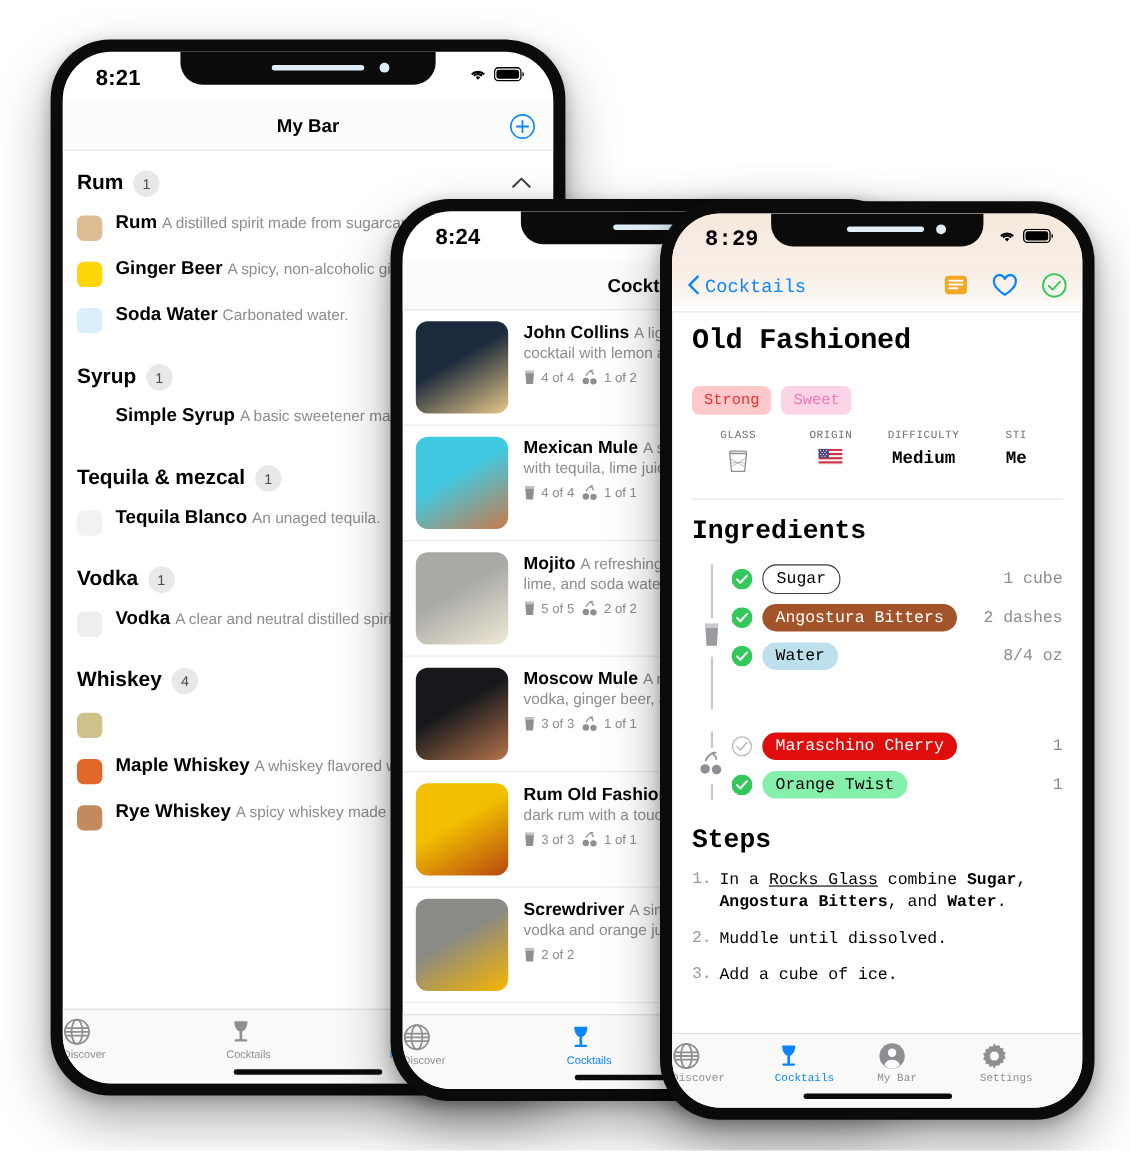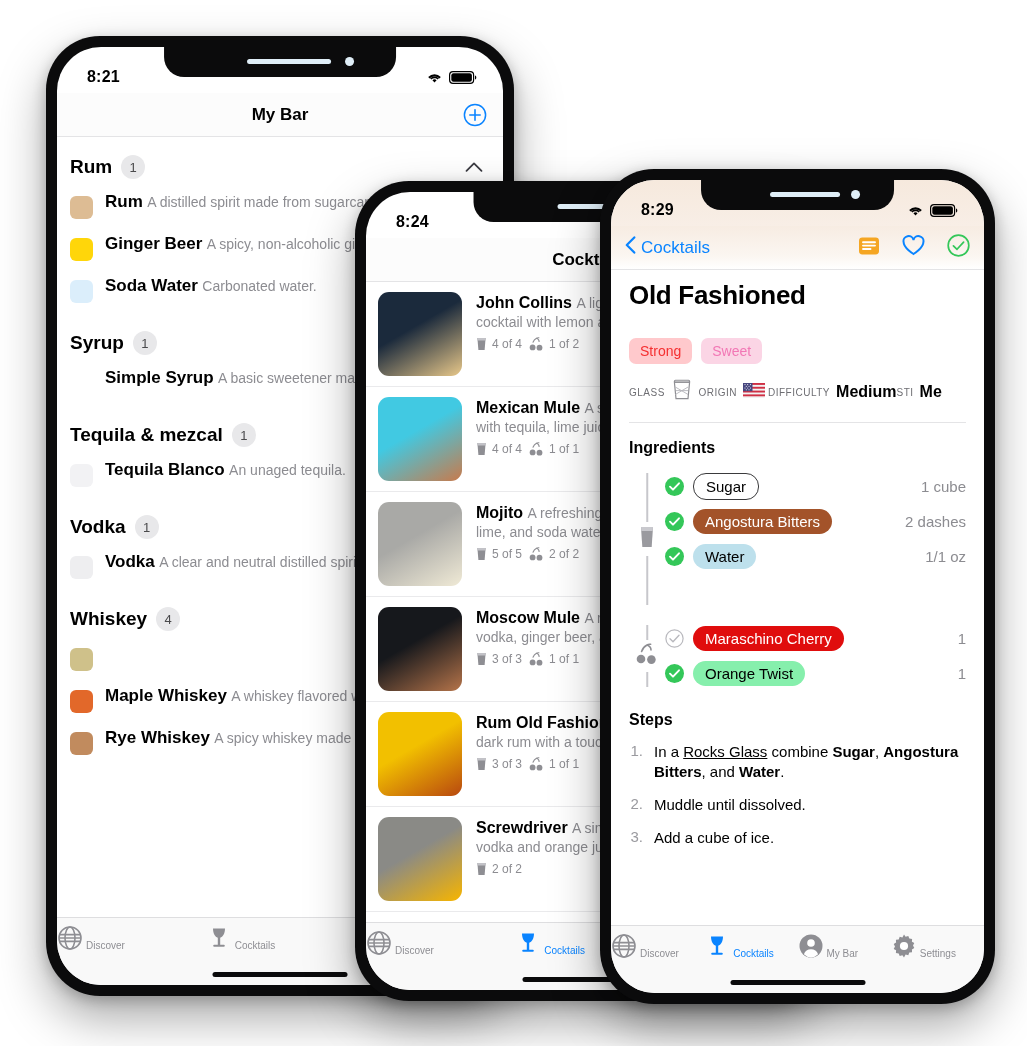--- a/index.html
+++ b/index.html
@@ -23,28 +23,28 @@
   .screen {
     position:relative;
     width:100%; height:100%;
     background:#ffffff;
     border-radius:44px;
     overflow:hidden;
   }
   
   #phone-left   { left:46px;  top:36px;  width:468px;  height:960px;  z-index:1; }
   #phone-mid    { left:355px; top:181px; width:470px;  height:820px;  z-index:2; }
-  #phone-right  { left:600px; top:169px; width:395px;  height:835px;  z-index:3; }
+  #phone-right  { left:600px; top:183px; width:395px;  height:835px;  z-index:3;font-family:Liberation Mono, monospace; }
 
   
   .statusbar {
     position:relative; height:46px;
-    display:flex; align-items:center; justify-content:space-between;
+    display:flex; align-items:flex-start; justify-content:space-between;
     padding:13px 26px 0 30px;
-    font-weight:bold; font-size:16px; color:#000; z-index:6;
+    font-weight:bold; font-size:20px; color:#000; z-index:6;
   }
   .notch {
     position:absolute; left:50%; transform:translateX(-50%); top:0;
     width:52%; height:30px; background:#0b0b0c;
     border-bottom-left-radius:20px; border-bottom-right-radius:20px;
     z-index:5;
   }
   .notch .speaker {
     position:absolute; left:36%; top:12px; width:36%; height:5px;
     background:#dfeef7; border-radius:3px;
@@ -98,21 +98,21 @@
   .ing-name { font-size:17px; font-weight:bold; color:#000; white-space:nowrap; }
   .ing-desc { font-size:14px; color:#8c8c91; margin-top:3px; white-space:nowrap; }
 
   
   .tabbar {
     position:absolute; left:0; right:0; bottom:0; height:68px;
     background:rgba(249,249,249,.95);
     border-top:1px solid #dedee0;
     display:flex; align-items:flex-start; padding-top:7px; z-index:8;
   }
-  .tab { flex:1; display:flex; align-items:flex-end; gap:3px; }
+  .tab { flex:1; display:flex; flex-direction:column; align-items:flex-start; gap:3px; }
   .tab .tlabel { font-size:10px; color:#8e8e93; }
   .tab.active .tlabel { color:#0a84ff; }
   .tab svg { display:block; }
 
   
   .ck-list { overflow:hidden; }
   .ck-row { display:flex; gap:14px; padding:10px 0 10px 12px; border-bottom:1px solid #eaeaec; }
   .ck-row:first-child { border-top:none; }
   .ck-thumb {
     width:84px; height:84px; border-radius:11px; flex:0 0 auto;
@@ -132,26 +132,26 @@
   }
   .dn-back { display:flex; align-items:center; gap:5px; color:#0a84ff; font-size:17px; }
   .dn-actions { margin-left:auto; display:flex; align-items:center; gap:22px; }
   .d-body { padding:10px 18px 0 18px; }
   .d-title { font-size:26px; font-weight:bold; color:#000; letter-spacing:-.3px; }
   .d-sub { font-size:14px; color:#6e6e73; margin-top:3px; white-space:nowrap; }
   .d-tags { display:flex; gap:9px; margin-top:27px; }
   .d-tag { padding:5px 11px; border-radius:7px; font-size:14px; }
 
   .d-meta { display:flex; margin-top:14px; }
-  .d-meta-col { flex:1; display:flex; flex-direction:row; align-items:center; gap:6px; }
+  .d-meta-col { flex:1; display:flex; flex-direction:column; align-items:center; gap:6px; }
   .d-meta-lbl { font-size:10px; color:#6e6e73; letter-spacing:.5px; }
   .d-meta-val { font-size:16px; font-weight:bold; color:#000; }
   .d-rule { height:1px; background:#e4e4e6; margin:16px 0 0 0; }
 
-  .d-h2 { font-size:16px; font-weight:bold; color:#000; margin-top:16px; }
+  .d-h2 { font-size:24px; font-weight:bold; color:#000; margin-top:16px; }
 
   .ing-block { display:flex; margin-top:12px; }
   .ing-rail { width:36px; flex:0 0 auto; position:relative; display:flex; align-items:center; justify-content:center; }
   .ing-rail .line { position:absolute; left:50%; transform:translateX(-50%); width:1.5px; background:#c7c7cc; }
   .ing-rail .line.top { top:4px; }
   .ing-rail .line.bot { bottom:4px; }
   .ing-rail .rail-icon { position:relative; z-index:2; background:#fff; padding:3px 0; }
   .ing-rows { flex:1; min-width:0; }
   .ing-item { display:flex; align-items:center; gap:9px; height:35px; }
   .chk { width:19px; height:19px; flex:0 0 auto; }
@@ -649,21 +649,21 @@
                     </svg></span>
           <span class="pill" style="background:#a3532a;color:#ffffff;">Angostura Bitters</span>
           <span class="amt">2 dashes</span>
         </div>
                 <div class="ing-item">
           <span class="chk"><svg width="19" height="19" viewBox="0 0 19 19">
                       <circle cx="9.5" cy="9.5" r="9.5" fill="#34c759"></circle>
                       <path d="M5 9.7l3 3 6-6.4" fill="none" stroke="#fff" stroke-width="1.9" stroke-linecap="round" stroke-linejoin="round"></path>
                     </svg></span>
           <span class="pill" style="background:#bde0ec;color:#000000;">Water</span>
-          <span class="amt">1/1 oz</span>
+          <span class="amt">8/4 oz</span>
         </div>
               </span>
             </div>
             <div class="ing-block">
               <span class="ing-rail" style="height:70px">
          <span class="line top" style="height:19px"></span>
          <span class="line bot" style="height:19px"></span>
          <span class="rail-icon"><svg width="24" height="22" viewBox="0 0 24 22">
                     <path d="M12 2c3 1 4 3 4 5M12 2c-3 1.6-4.6 4-5.4 6.4M12 2c.9-.6 2.2-1 3.6-.7" stroke="#8e8e93" stroke-width="1.6" fill="none" stroke-linecap="round"></path>
                     <circle cx="6" cy="16" r="4.3" fill="#8e8e93"></circle>

